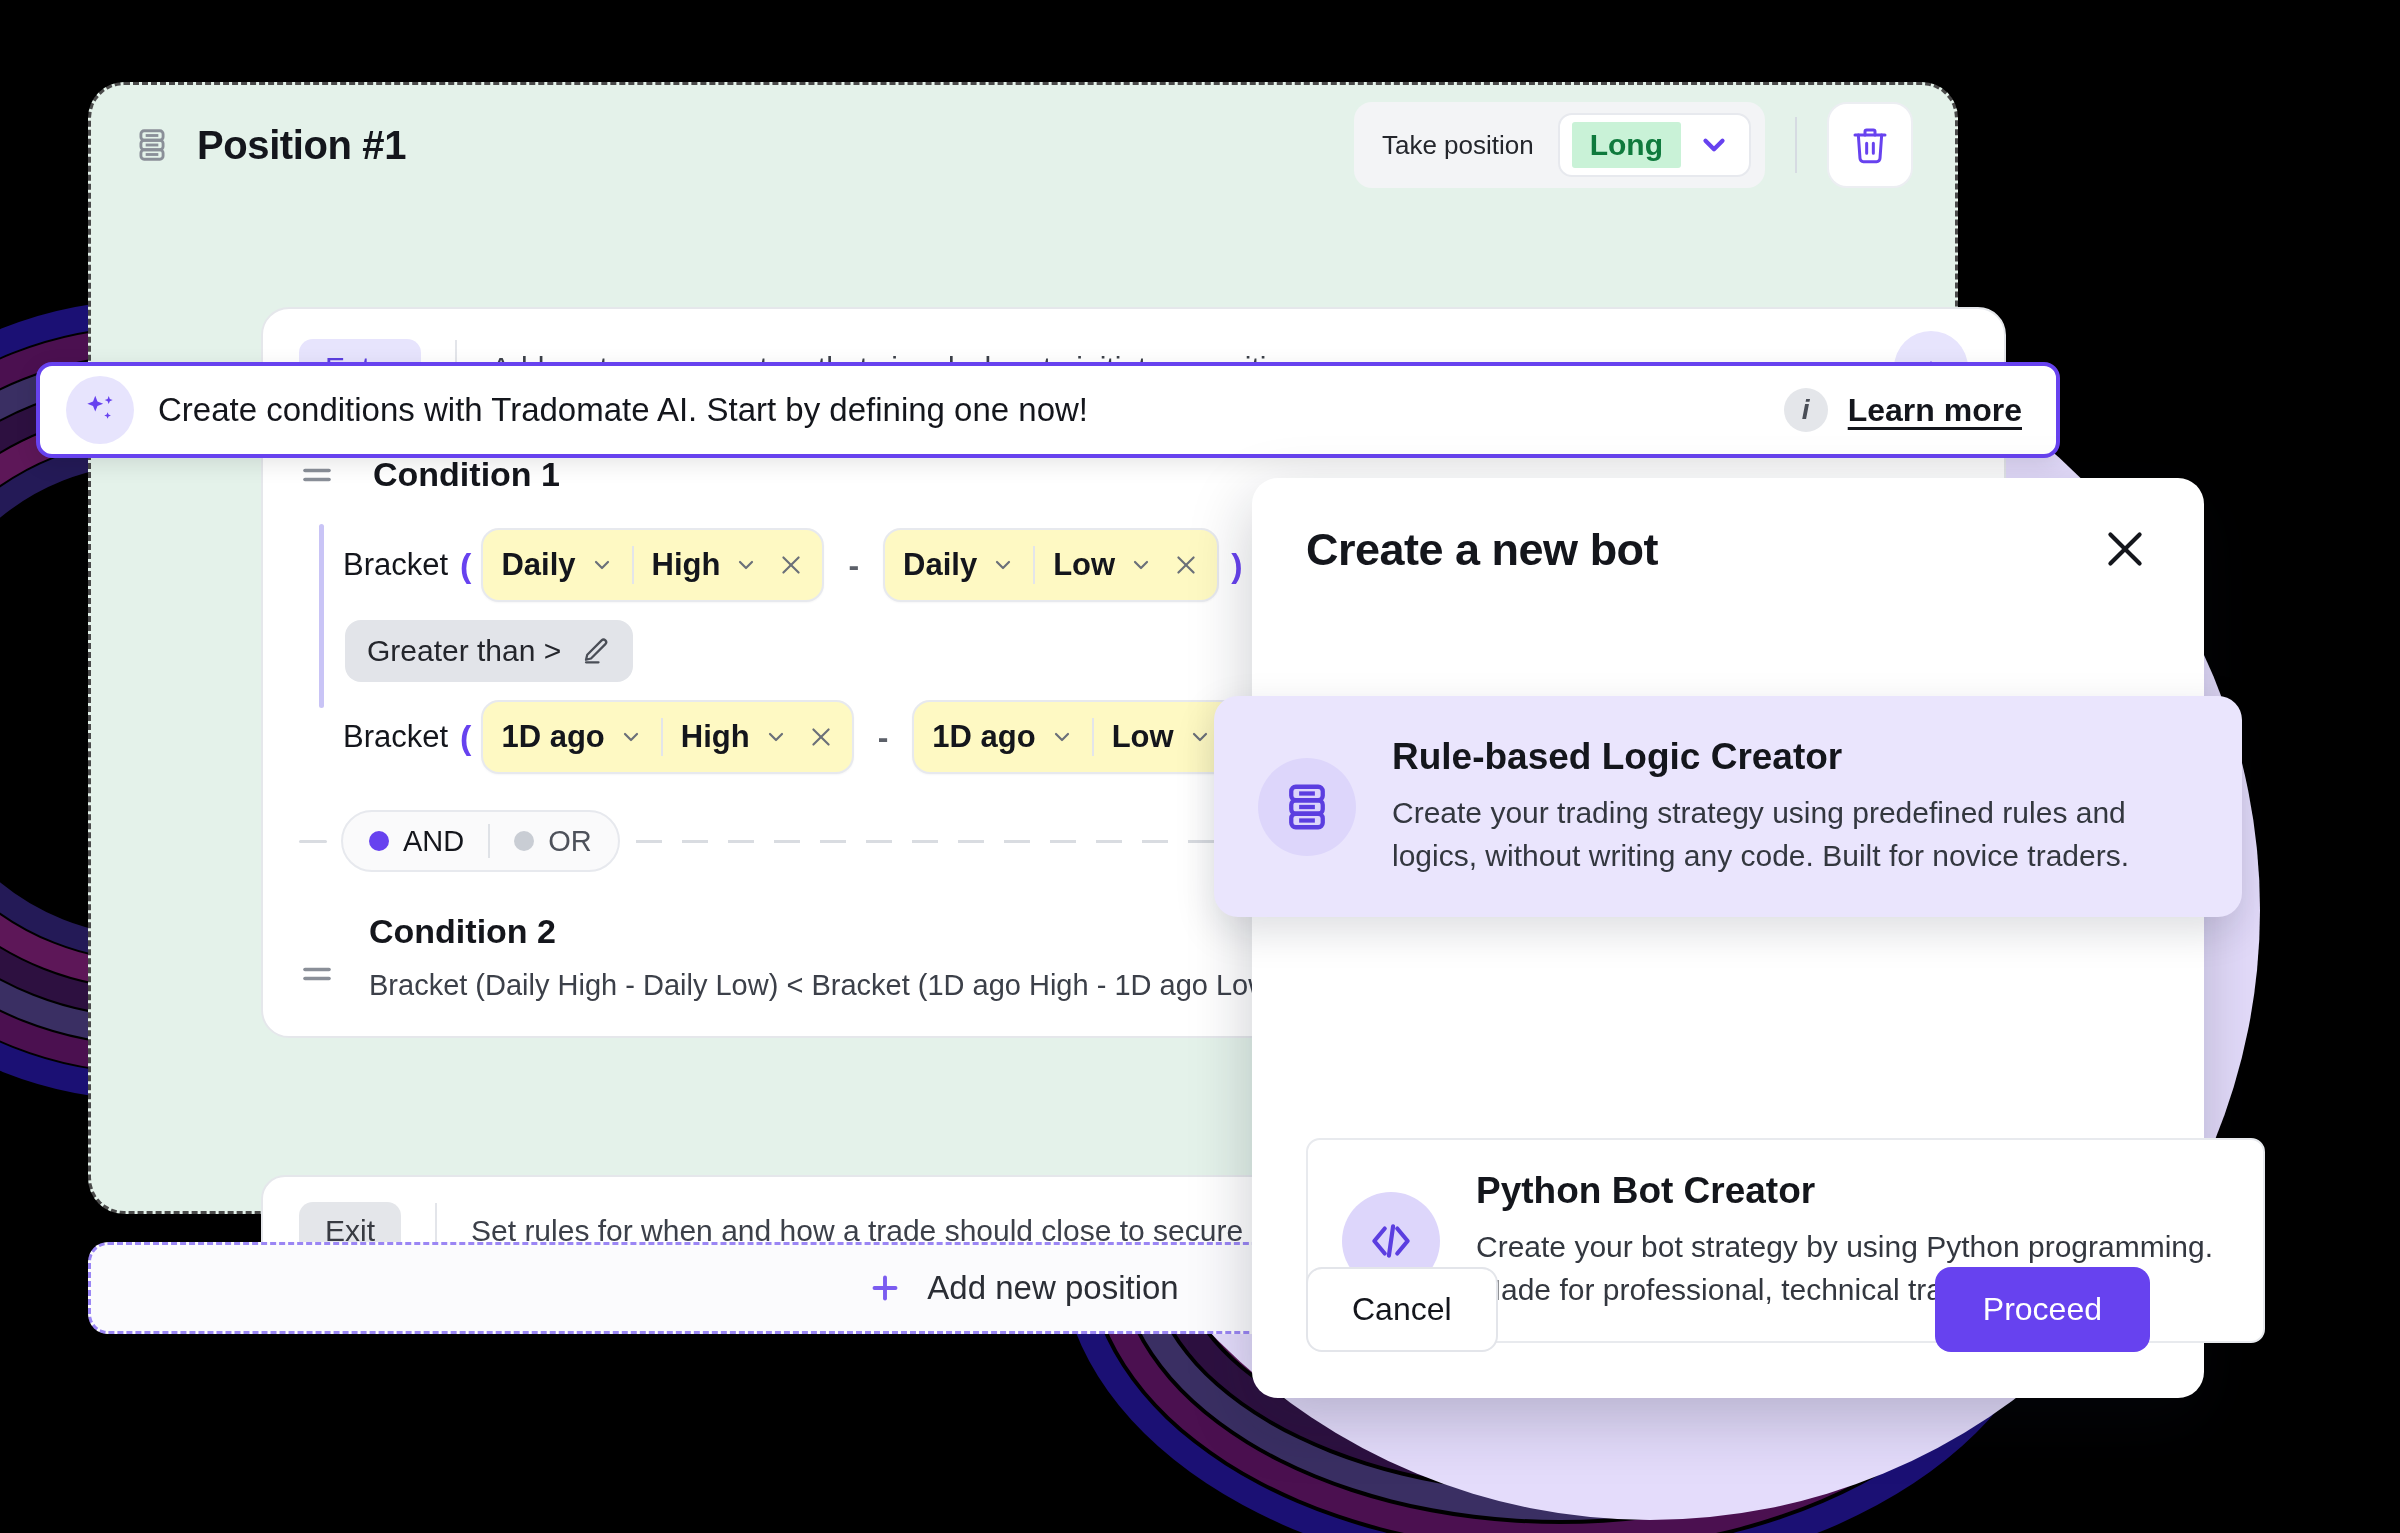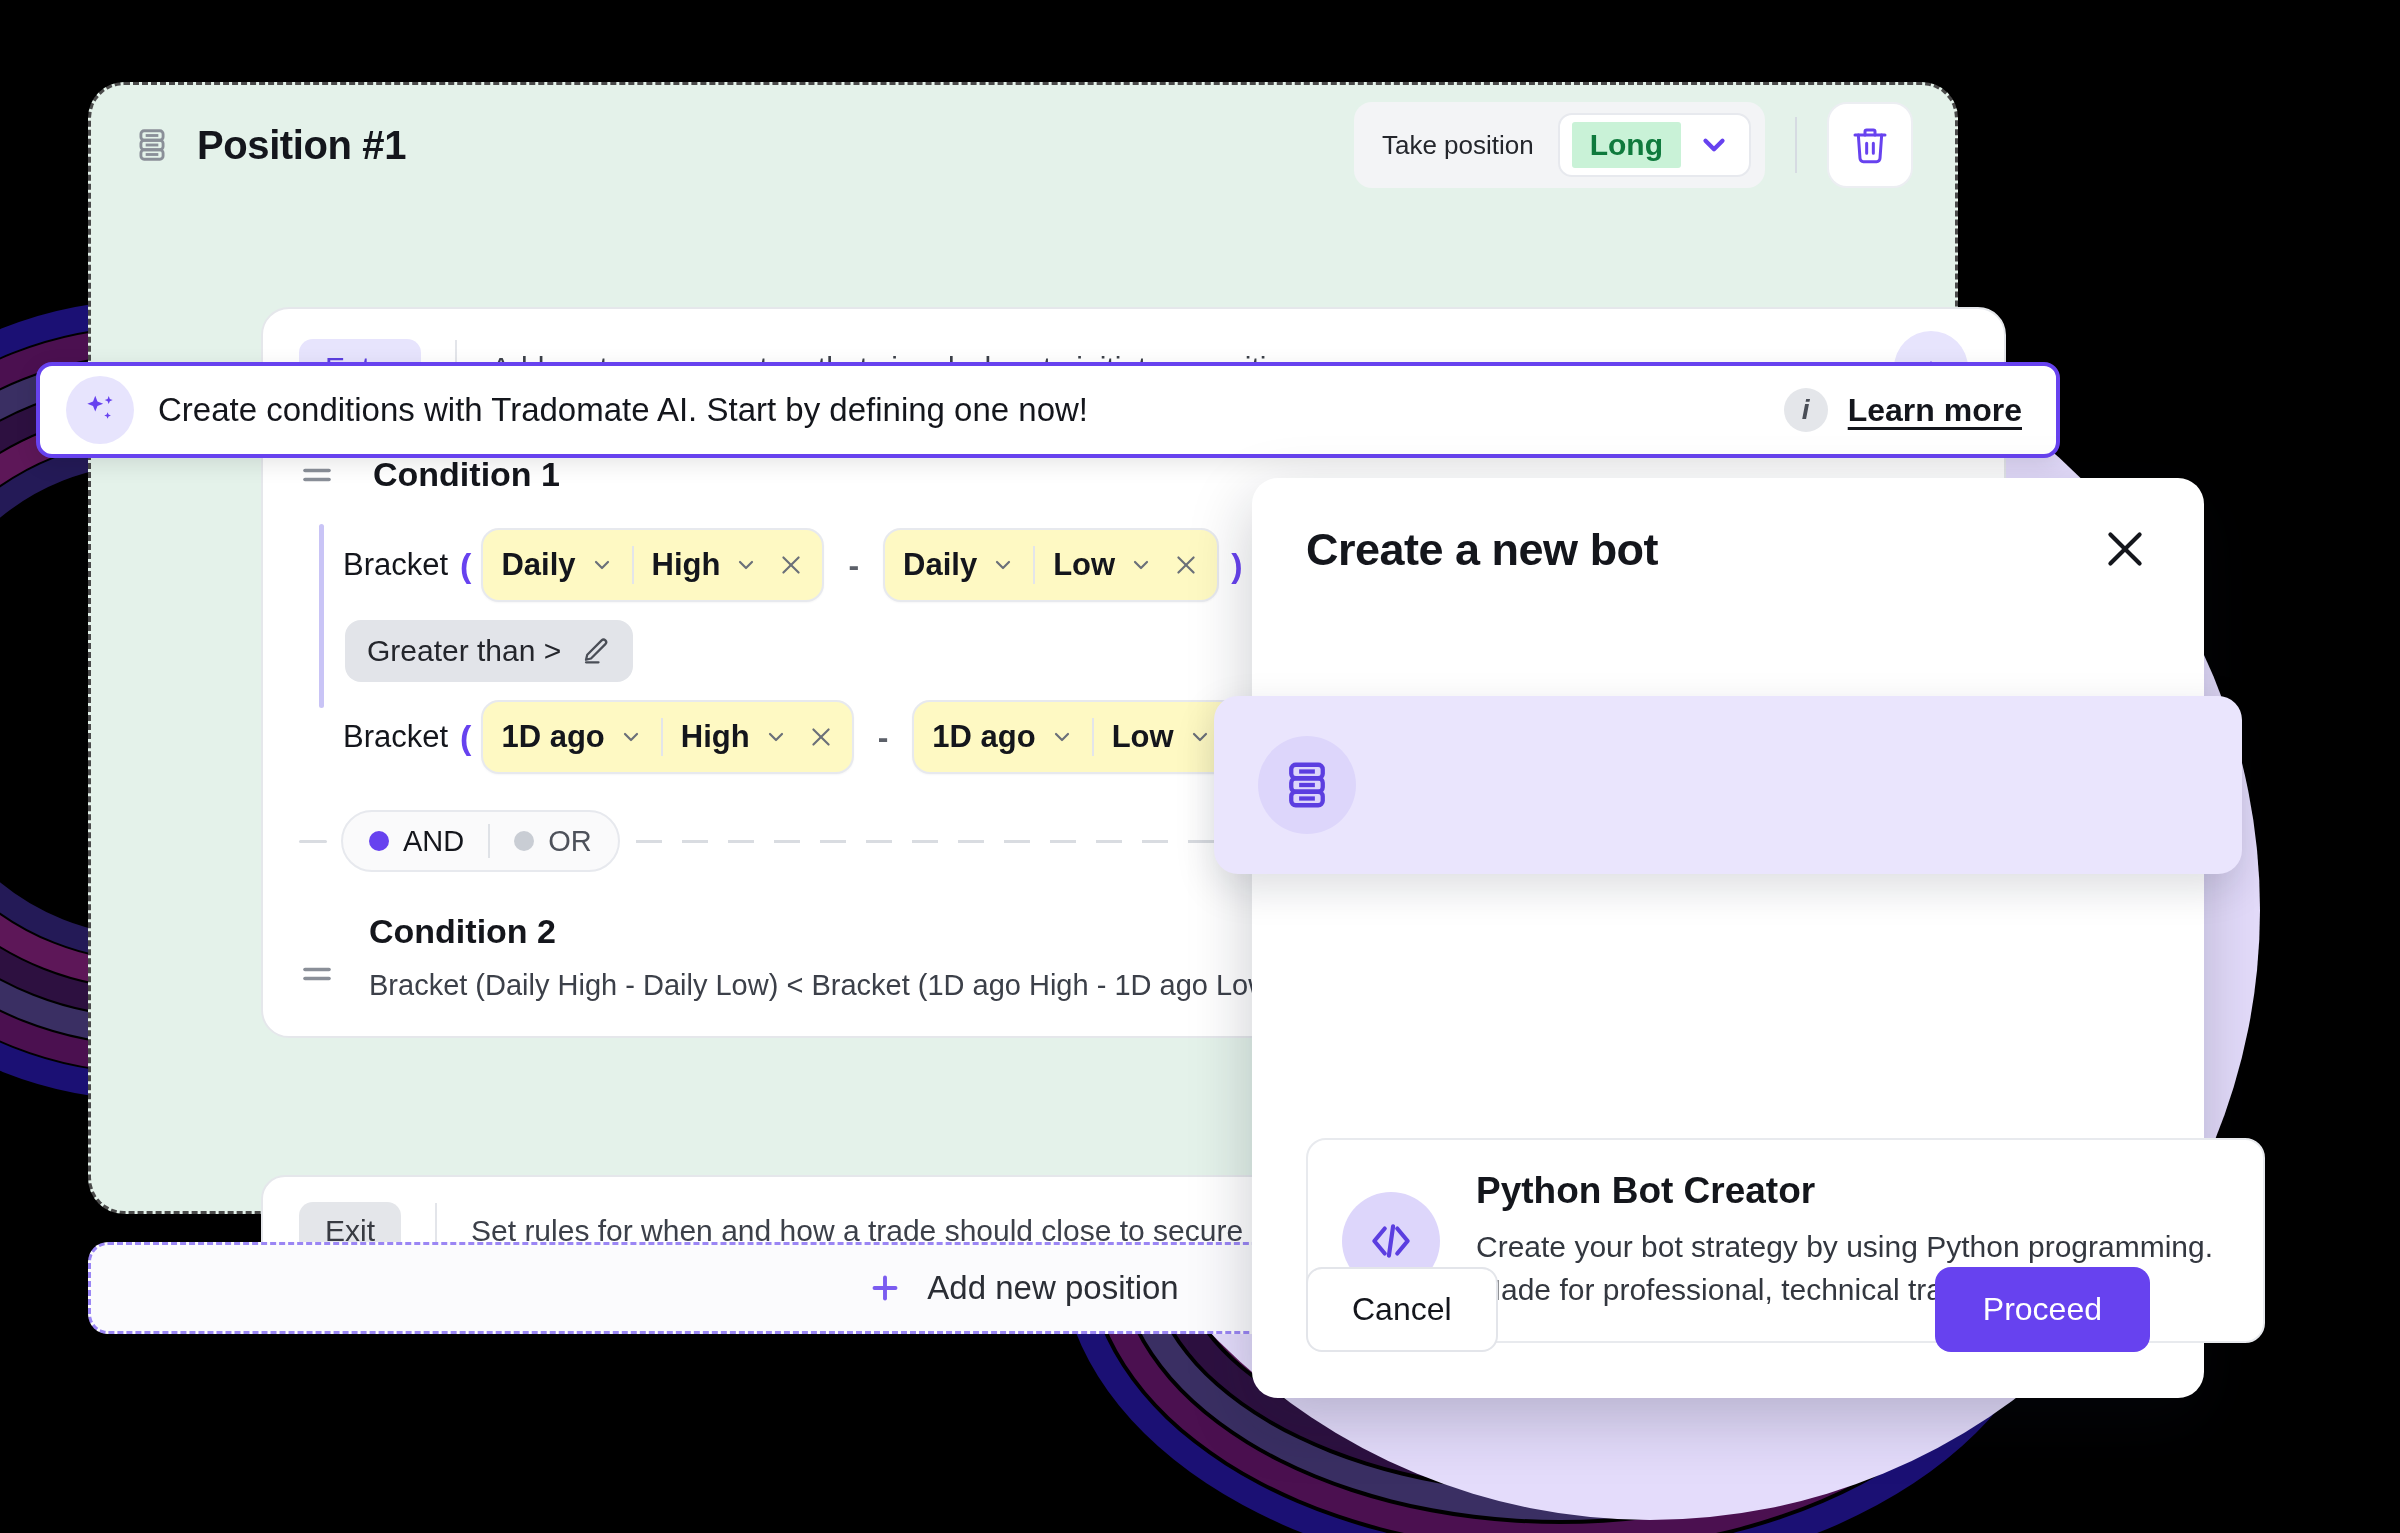--- a/index.html
+++ b/index.html
@@ -228,21 +228,21 @@
   .opt-desc { font-size: 30px; color: #33373f; line-height: 1.42; margin-top: 14px; }
 
   #opt-rule {
     position: absolute; left: -38px; top: 218px; width: 1028px;
     background: #eae5fd; border-radius: 24px;
     box-shadow: 0 14px 40px rgba(16,24,40,.14);
     padding: 40px 44px;
   }
   #opt-python {
     position: absolute; left: 54px; top: 660px; width: 959px;
-    border: 2px solid #e8eaee; border-radius: 20px; background: #fff;
+    border: 2px solid #e8eaee; border-radius: 14px; background: #fff;
     padding: 30px 34px;
   }
 
   .modal-footer {
     position: absolute; left: 54px; right: 54px; bottom: 46px;
     display: flex; align-items: center; justify-content: space-between;
   }
   .btn-cancel {
     border: 2px solid #e3e5ea; background: #fff; border-radius: 16px;
     font-size: 32px; color: #14161c; padding: 22px 44px; font-weight: 500;
@@ -561,20 +561,24 @@
       <span class="opt-icon">
         <svg width="54" height="54" viewBox="0 0 24 24" fill="none" stroke="#5b3ee0" stroke-width="1.9">
           <rect x="5" y="3" width="14" height="6" rx="2"></rect>
           <rect x="5" y="9" width="14" height="6" rx="2"></rect>
           <rect x="5" y="15" width="14" height="6" rx="2"></rect>
           <line x1="8.5" y1="6" x2="15.5" y2="6"></line>
             <line x1="8.5" y1="12" x2="15.5" y2="12"></line>
             <line x1="8.5" y1="18" x2="15.5" y2="18"></line>
         </svg>
       </span>
+      <div>
+        <div class="opt-title">Rule-based Logic Creator</div>
+        <div class="opt-desc">Create your trading strategy using predefined rules and logics, without writing any code. Built for novice traders.</div>
+      </div>
     </div>
 
     <div id="opt-python" class="option-card">
       <span class="opt-icon">
         <svg width="50" height="50" viewBox="0 0 24 24" fill="none" stroke="#5b3ee0" stroke-width="2" stroke-linecap="round" stroke-linejoin="round">
           <polyline points="9 6 4 12 9 18"></polyline>
             <polyline points="15 6 20 12 15 18"></polyline>
             <line x1="13" y1="5" x2="11" y2="19"></line>
         </svg>
       </span>

